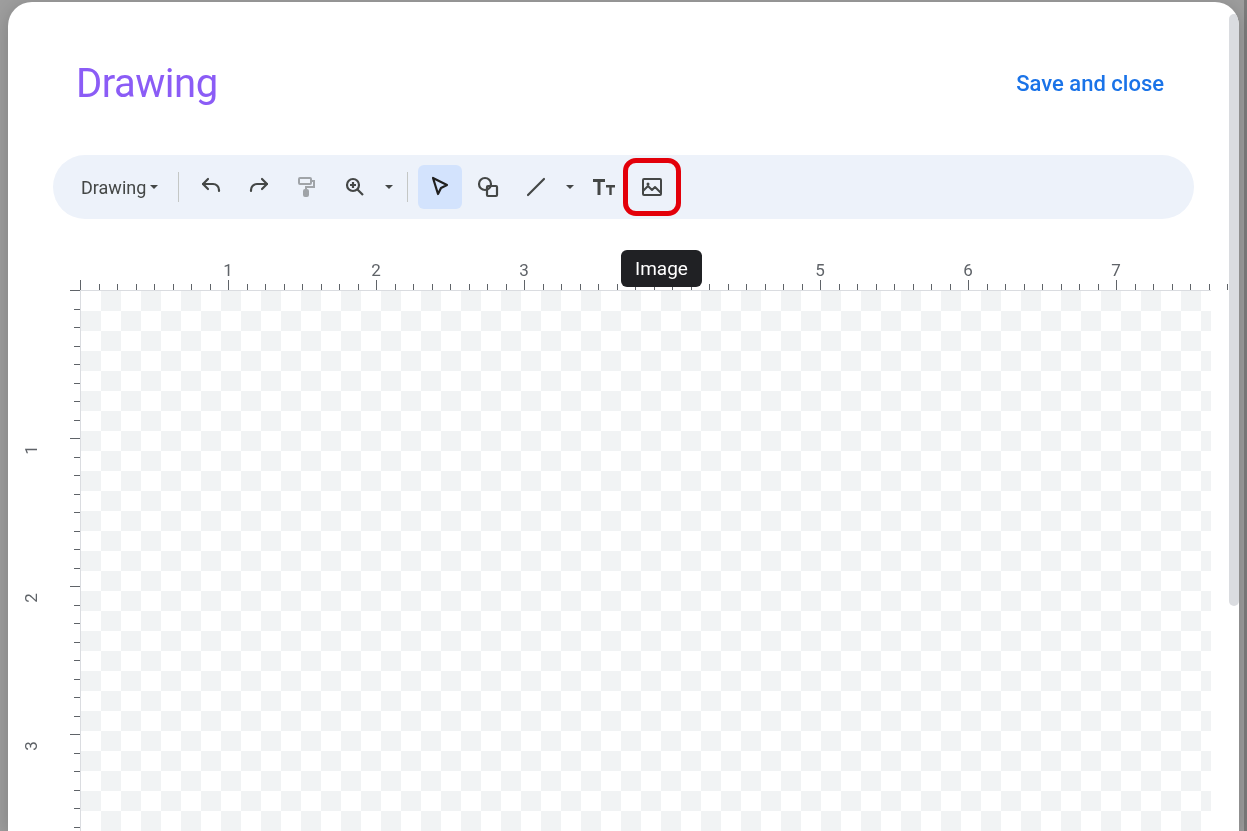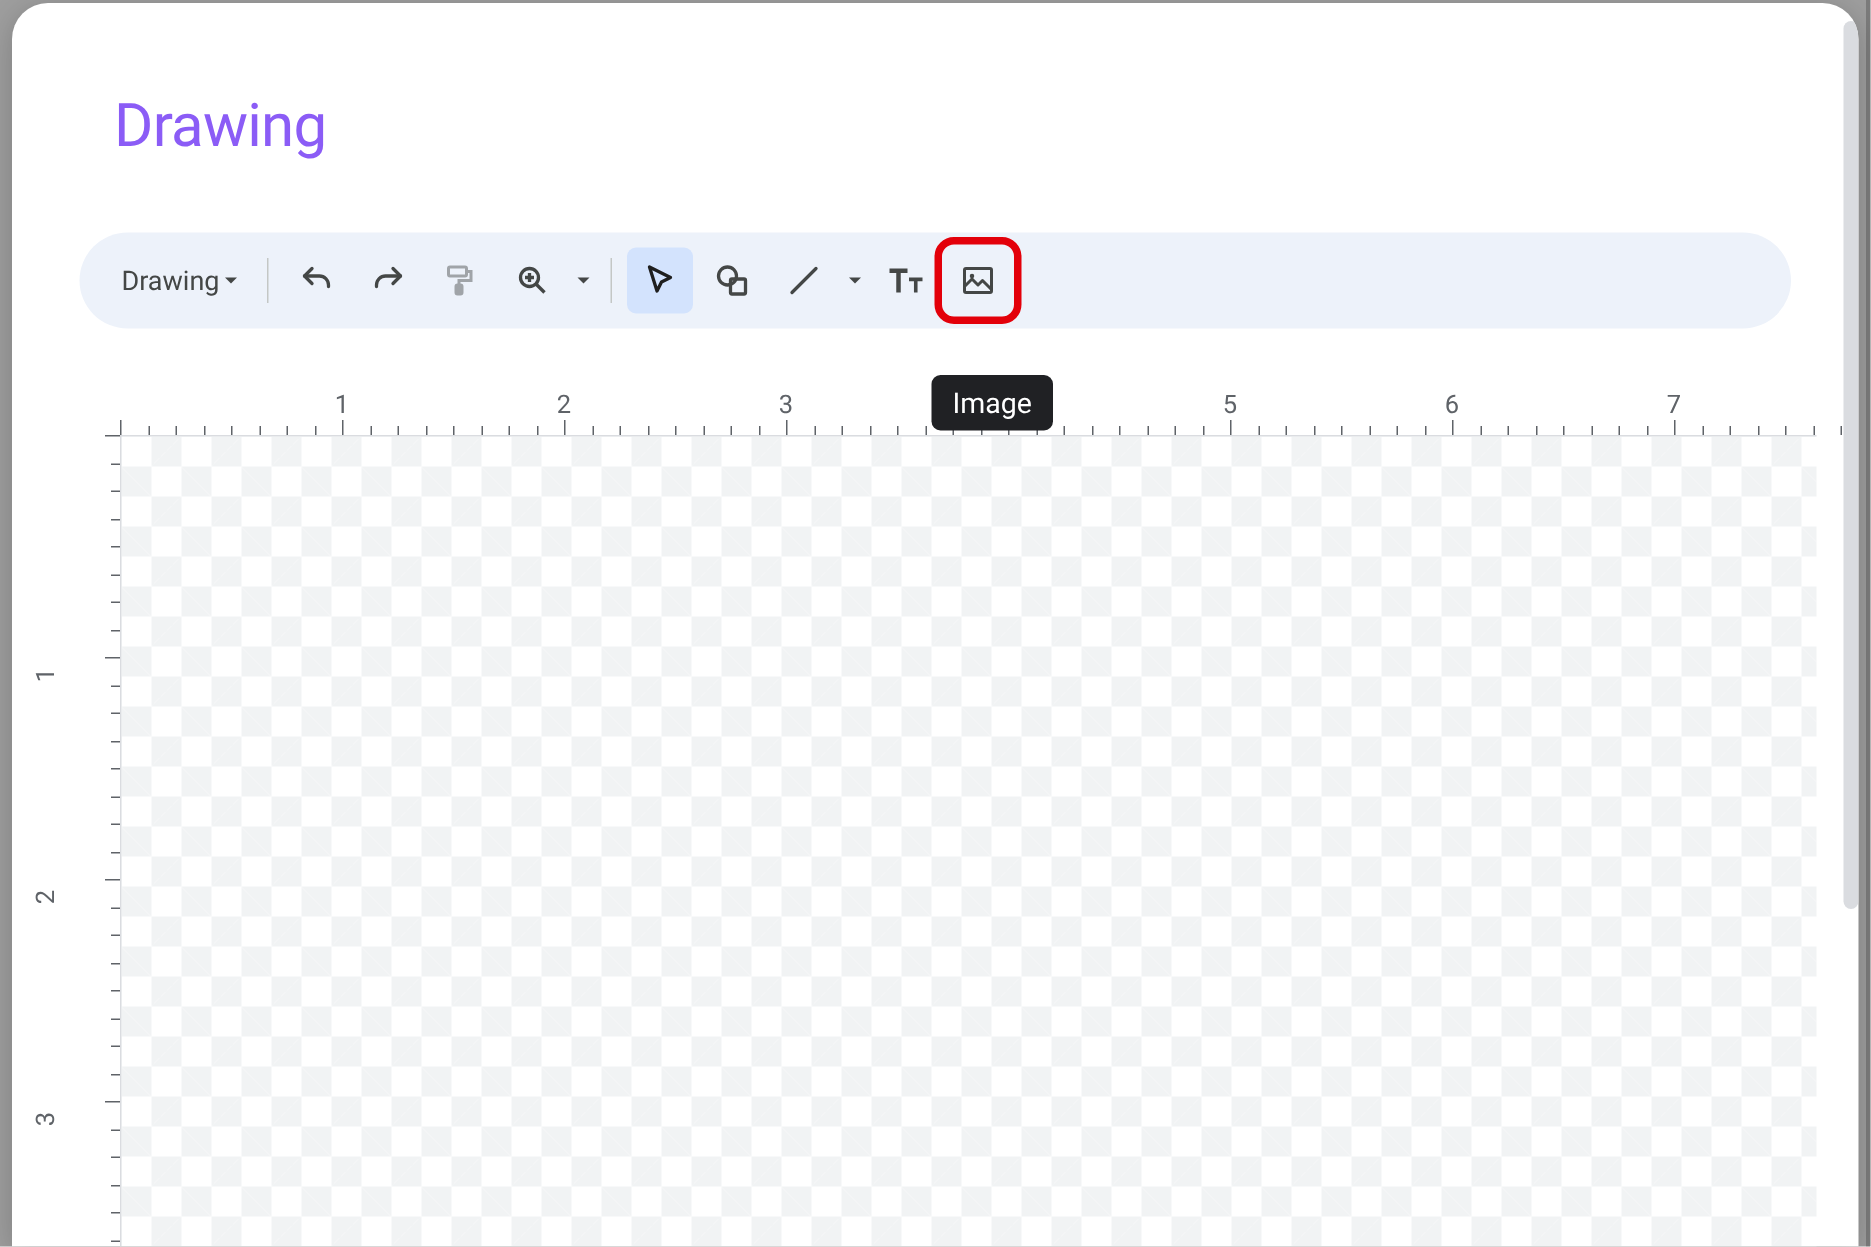--- a/index.html
+++ b/index.html
@@ -202,20 +202,21 @@
 </head>
 <body>
 
 <div class="bg-scroll"></div>
 
 <div class="modal">
   <div class="modal-scroll"></div>
 
   <div class="header">
     <div class="title">Drawing</div>
+    <div class="save-close">Save and close</div>
   </div>
 
   <div class="toolbar">
     <div class="actions-btn">
       <span>Drawing</span>
       <svg width="12" height="12" viewBox="0 0 12 12">
           <path fill="currentColor" d="M2 4l4 4 4-4z"></path>
         </svg>
     </div>
     <div class="divider"></div>

